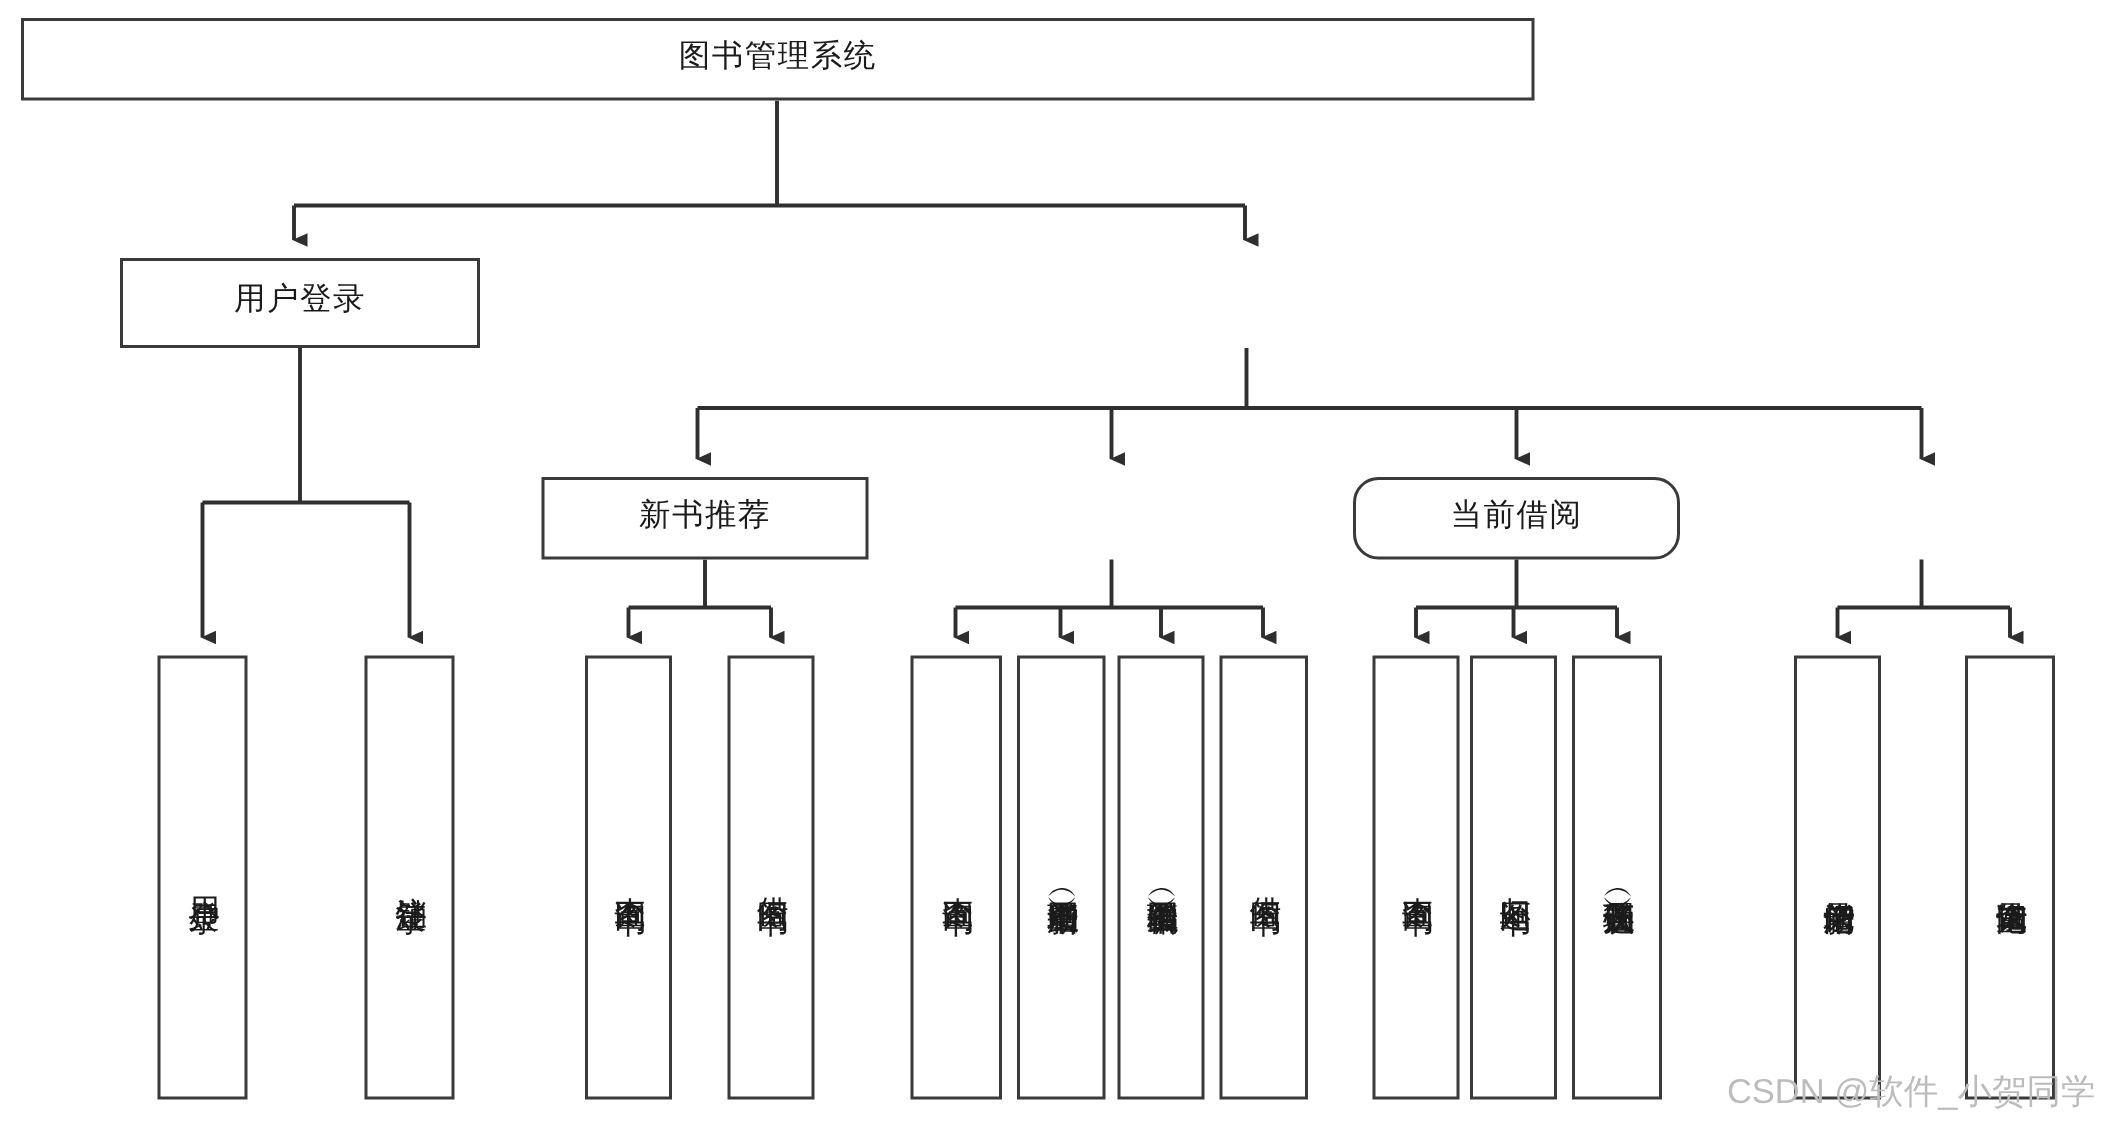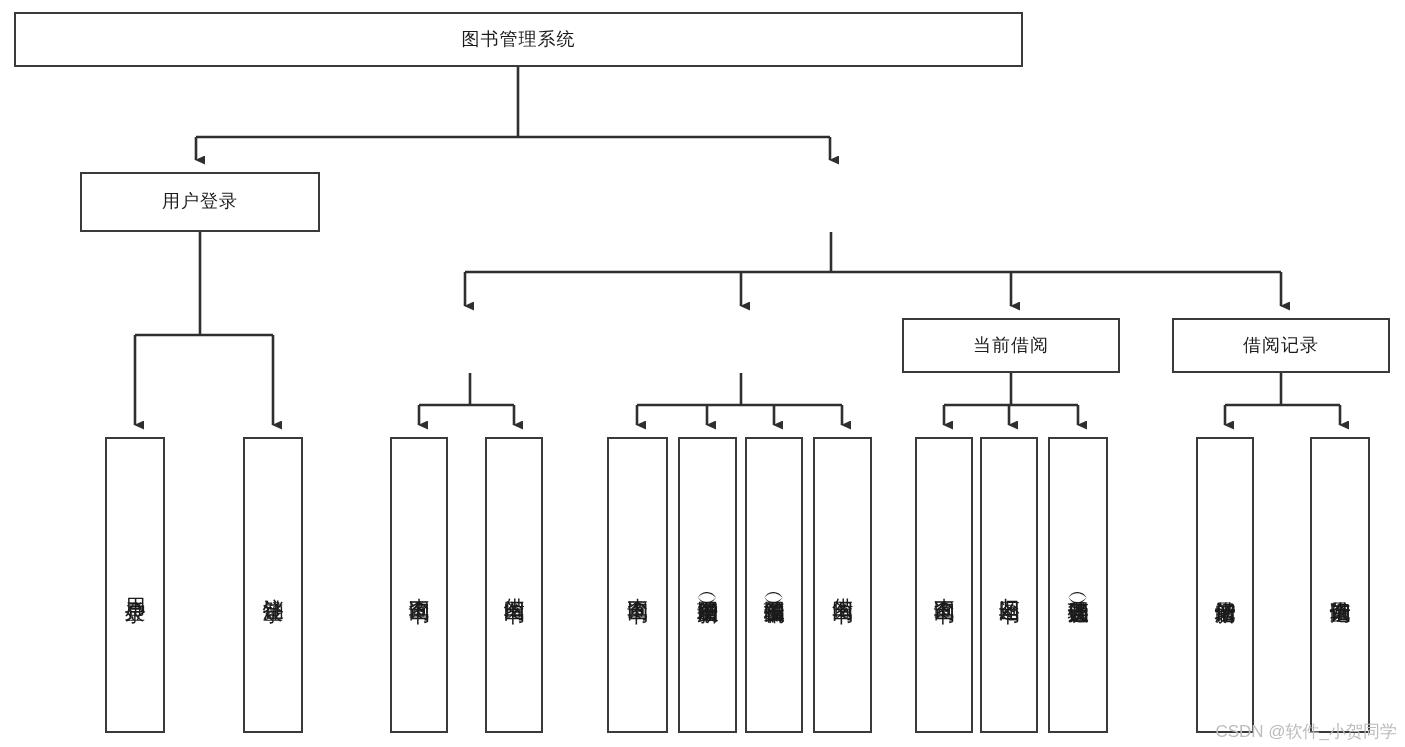--- a/index.html
+++ b/index.html
@@ -30,42 +30,43 @@
     position: absolute;
     box-sizing: border-box;
     border: 2px solid #3a3a3a;
     background: #ffffff;
     display: flex;
     align-items: center;
     justify-content: center;
     color: #1b1b1b;
   }
   .node-h {
-    font-size: 18px;
+    font-size: 21px;
     letter-spacing: 1px;
     line-height: 1.2;
     white-space: nowrap;
+    font-family: Liberation Mono, monospace;
   }
   .node-v {
     writing-mode: vertical-rl;
     text-orientation: upright;
     font-size: 21px;
     line-height: 1.25;
     letter-spacing: 2px;
     text-align: center;
     padding: 4px 0;
   }
   .node-v.tight {
     letter-spacing: 0px;
   }
   #watermark {
     position: absolute;
     right: 8px;
     bottom: 4px;
-    font-size: 17px;
+    font-size: 23px;
     color: #bcbcbc;
     white-space: nowrap;
     pointer-events: none;
   }
 </style>
 </head>
 <body>
 
 <div id="diagram-root">
 
@@ -120,25 +121,25 @@
   </svg>
 
   <div class="node-box node-h" style="left:14px; top:12px; width:1009px; height:55px;">
     <span>图书管理系统</span>
   </div>
 
   <div class="node-box node-h" style="left:80px; top:172px; width:240px; height:60px;">
     <span>用户登录</span>
   </div>
 
-  <div class="node-box node-h" style="left:902px; top:318px; width:218px; height:55px;">
+  <div class="node-box node-h" style="left:361px; top:318px; width:218px; height:55px;">
+    <span>新书推荐</span>
+  </div>
+  <div class="node-box node-h" style="left:902px; top:318px; width:218px; height:55px;border-radius:17px;">
     <span>当前借阅</span>
-  </div>
-  <div class="node-box node-h" style="left:1172px; top:318px; width:218px; height:55px;">
-    <span>借阅记录</span>
   </div>
 
   <div class="node-box" style="left:105px; top:437px; width:60px; height:296px;">
     <span class="node-v">用户登录</span>
   </div>
   <div class="node-box" style="left:243px; top:437px; width:60px; height:296px;">
     <span class="node-v">注销登录</span>
   </div>
 
   <div class="node-box" style="left:390px; top:437px; width:58px; height:296px;">

